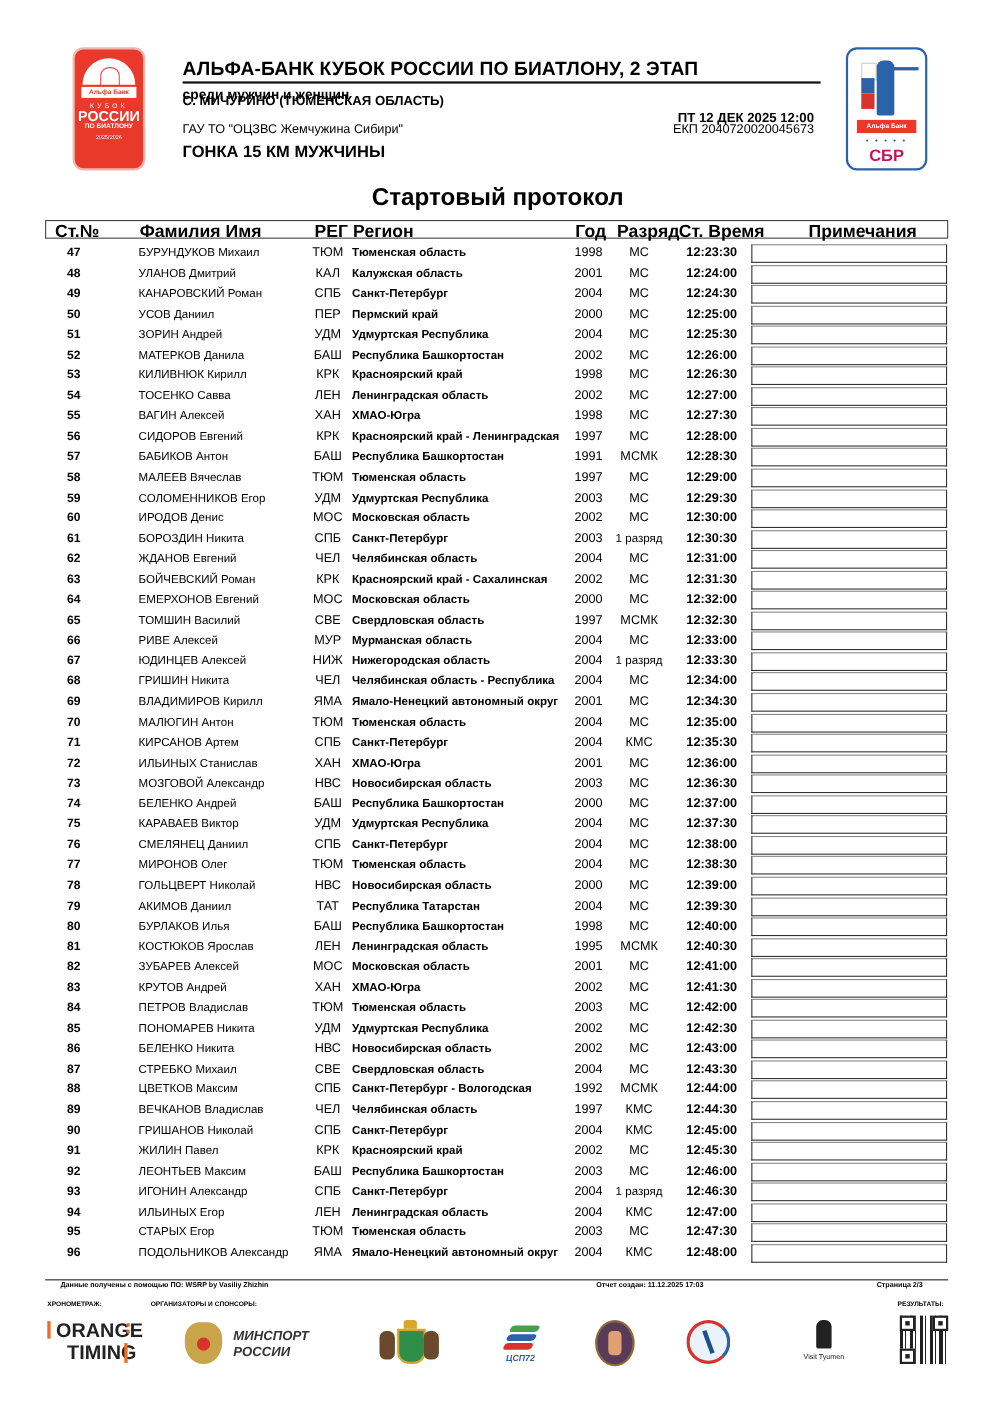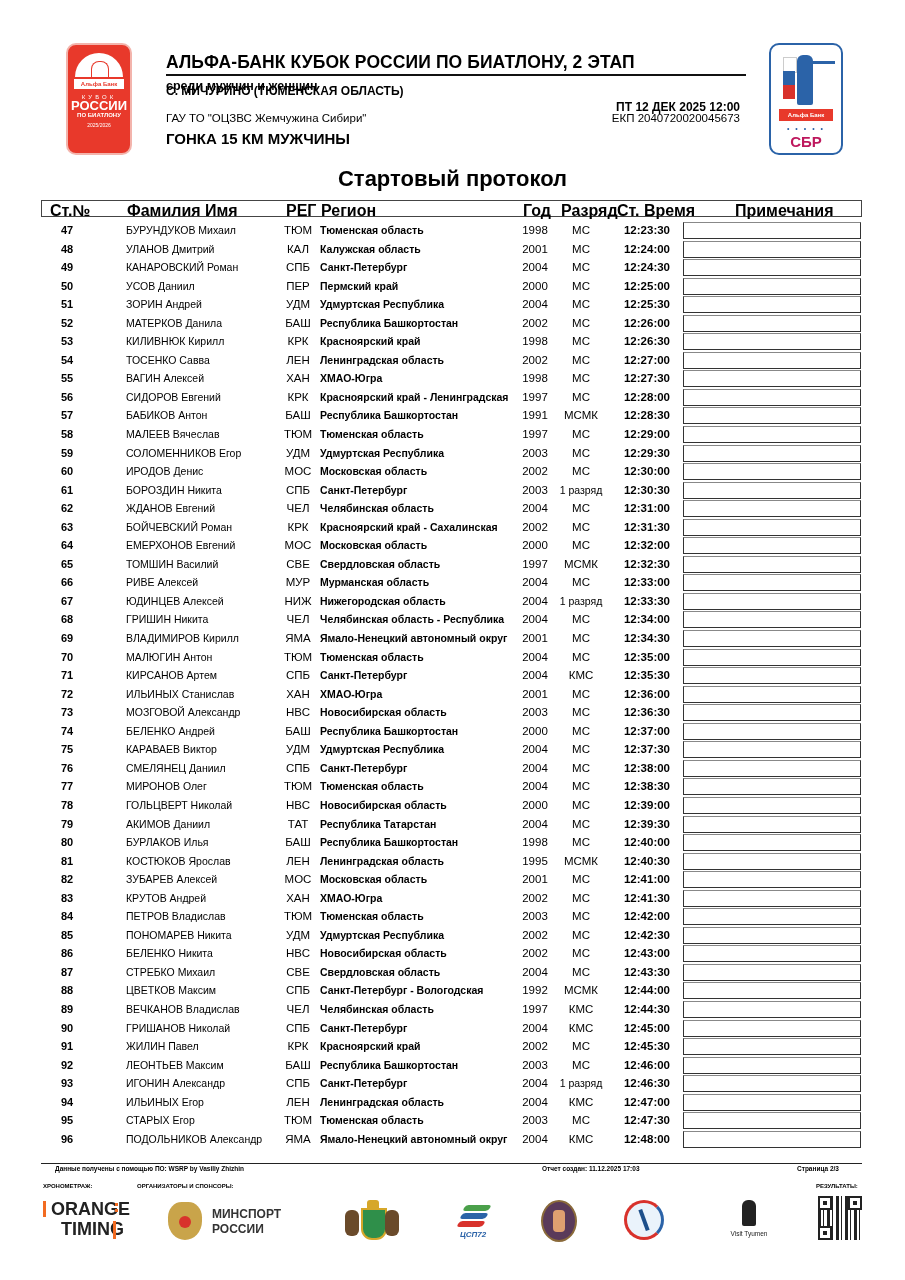--- a/index.html
+++ b/index.html
@@ -58,21 +58,21 @@
   .foot-chrono { left:43px; top:1183px; font-size:6px; }
   .foot-org { left:137px; top:1183px; font-size:6px; }
   .foot-res { left:816px; top:1183px; font-size:6px; }
 
   .orange { left:43px; top:1197px; width:80px; height:46px; }
   .orange .o1 { position:absolute; left:8px; top:2px; font-size:18px; font-weight:bold; letter-spacing:0px; color:#222; }
   .orange .o2 { position:absolute; left:18px; top:22px; font-size:18px; font-weight:bold; color:#222; }
   .orange .br1 { position:absolute; left:0; top:4px; width:3px; height:16px; background:#f26b21; }
   .orange .br2 { position:absolute; left:70px; top:24px; width:3px; height:18px; background:#f26b21; }
   .orange .dt { position:absolute; left:72px; top:6px; width:3px; height:3px; background:#f26b21; box-shadow:0 6px 0 #f26b21; }
-  .minsport { left:168px; top:1200px; width:130px; height:42px; }
+  .minsport { left:168px; top:1200px; width:130px; height:42px;font-style:italic; }
   .minsport .eagle { position:absolute; left:0; top:2px; width:34px; height:38px; background:#c9a44a; border-radius:40% 40% 50% 50%; }
   .minsport .eagle:after { content:""; position:absolute; left:11px; top:14px; width:12px; height:12px; border-radius:50%; background:#d8322c; }
   .minsport .t { position:absolute; left:44px; top:7px; font-size:12px; font-weight:bold; color:#333; line-height:15px; }
   .tyumen { left:343px; top:1200px; width:58px; height:42px; }
   .tyumen .shield { position:absolute; left:18px; top:8px; width:22px; height:28px; background:#2f8f4a; border-radius:0 0 11px 11px; border:2px solid #d6a72a; }
   .tyumen .beast1 { position:absolute; left:2px; top:10px; width:14px; height:26px; background:#6a4a2a; border-radius:6px; }
   .tyumen .beast2 { position:absolute; left:42px; top:10px; width:14px; height:26px; background:#6a4a2a; border-radius:6px; }
   .tyumen .crown { position:absolute; left:24px; top:0; width:12px; height:8px; background:#d6a72a; border-radius:3px 3px 0 0; }
   .csp { left:458px; top:1203px; width:36px; height:38px; }
   .csp .s1 { position:absolute; left:6px; top:2px; width:26px; height:6px; background:#4aa04a; transform:skewX(-30deg); border-radius:3px; }

